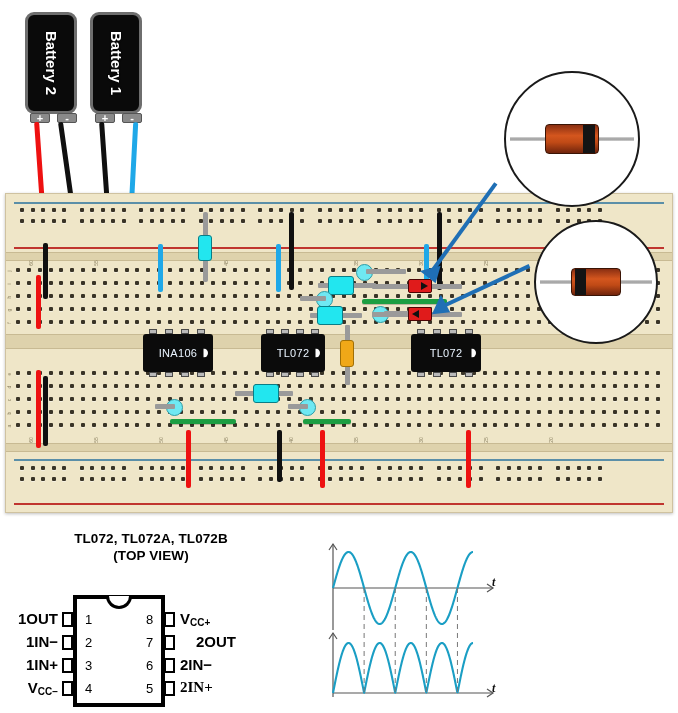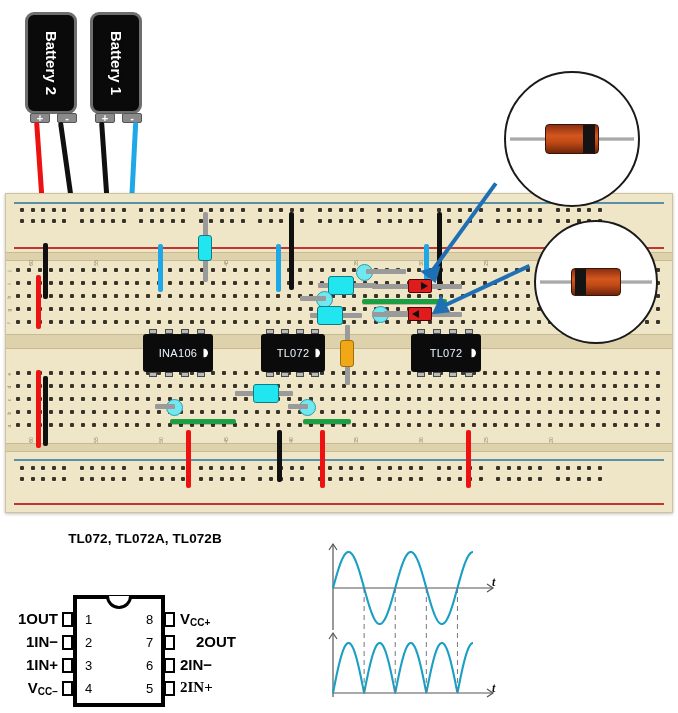--- a/index.html
+++ b/index.html
@@ -72,21 +72,21 @@
          background:linear-gradient(#d8d8d8,#9b9b9b,#d0d0d0);}
   .dbody{position:absolute;left:50%;top:50%;transform:translate(-50%,-50%);
          border-radius:4px;overflow:hidden;
          background:linear-gradient(180deg,#8a2f12 0%,#d4561e 38%,#c04a16 62%,#70240c 100%);
          border:1px solid #3a1405;box-sizing:border-box;}
   .dband{position:absolute;top:0;bottom:0;background:#141414;}
   .callout{position:absolute;background:#1f6fb5;transform-origin:0 50%;height:4px;}
   .calhead{position:absolute;width:0;height:0;}
 
   
-  #pinout{position:absolute;left:0px;top:530px;width:290px;height:183px;}
+  #pinout{position:absolute;left:0px;top:530px;width:290px;height:183px;padding-left:6px;}
   .pinhdr{text-align:center;font-weight:bold;font-size:13.5px;color:#000;
           line-height:17px;letter-spacing:.1px;}
   #chipbox{position:absolute;left:73px;top:65px;width:92px;height:112px;
            border:4px solid #000;box-sizing:border-box;background:#fff;}
   #chipnotch{position:absolute;left:50%;top:-3px;transform:translateX(-50%);
              width:26px;height:13px;border:3px solid #000;border-top:none;
              border-radius:0 0 14px 14px;background:#fff;box-sizing:border-box;}
   .ppin{position:absolute;width:11px;height:15px;border:2.5px solid #000;
         box-sizing:border-box;background:#fff;}
   .pnum{position:absolute;font-size:13px;color:#000;font-weight:normal;}
@@ -1087,20 +1087,21 @@
 
 <div class="maglens" style="left:534px;top:220px;width:124px;height:124px;">
   <span class="dwire" style="left:4px;right:4px;"></span>
   <span class="dbody" style="width:50px;height:28px;">
     <span class="dband" style="left:3px;width:11px;"></span>
   </span>
 </div>
 
 <div id="pinout">
   <div class="pinhdr">TL072, TL072A, TL072B</div>
+  <div class="pinhdr">(TOP VIEW)</div>
 
   <div id="chipbox">
     <div id="chipnotch"></div>
   </div>
 
   <span class="ppin" style="left:62px;top:82px;"></span>
   <span class="ppin" style="left:62px;top:105px;"></span>
   <span class="ppin" style="left:62px;top:128px;"></span>
   <span class="ppin" style="left:62px;top:151px;"></span>
 

